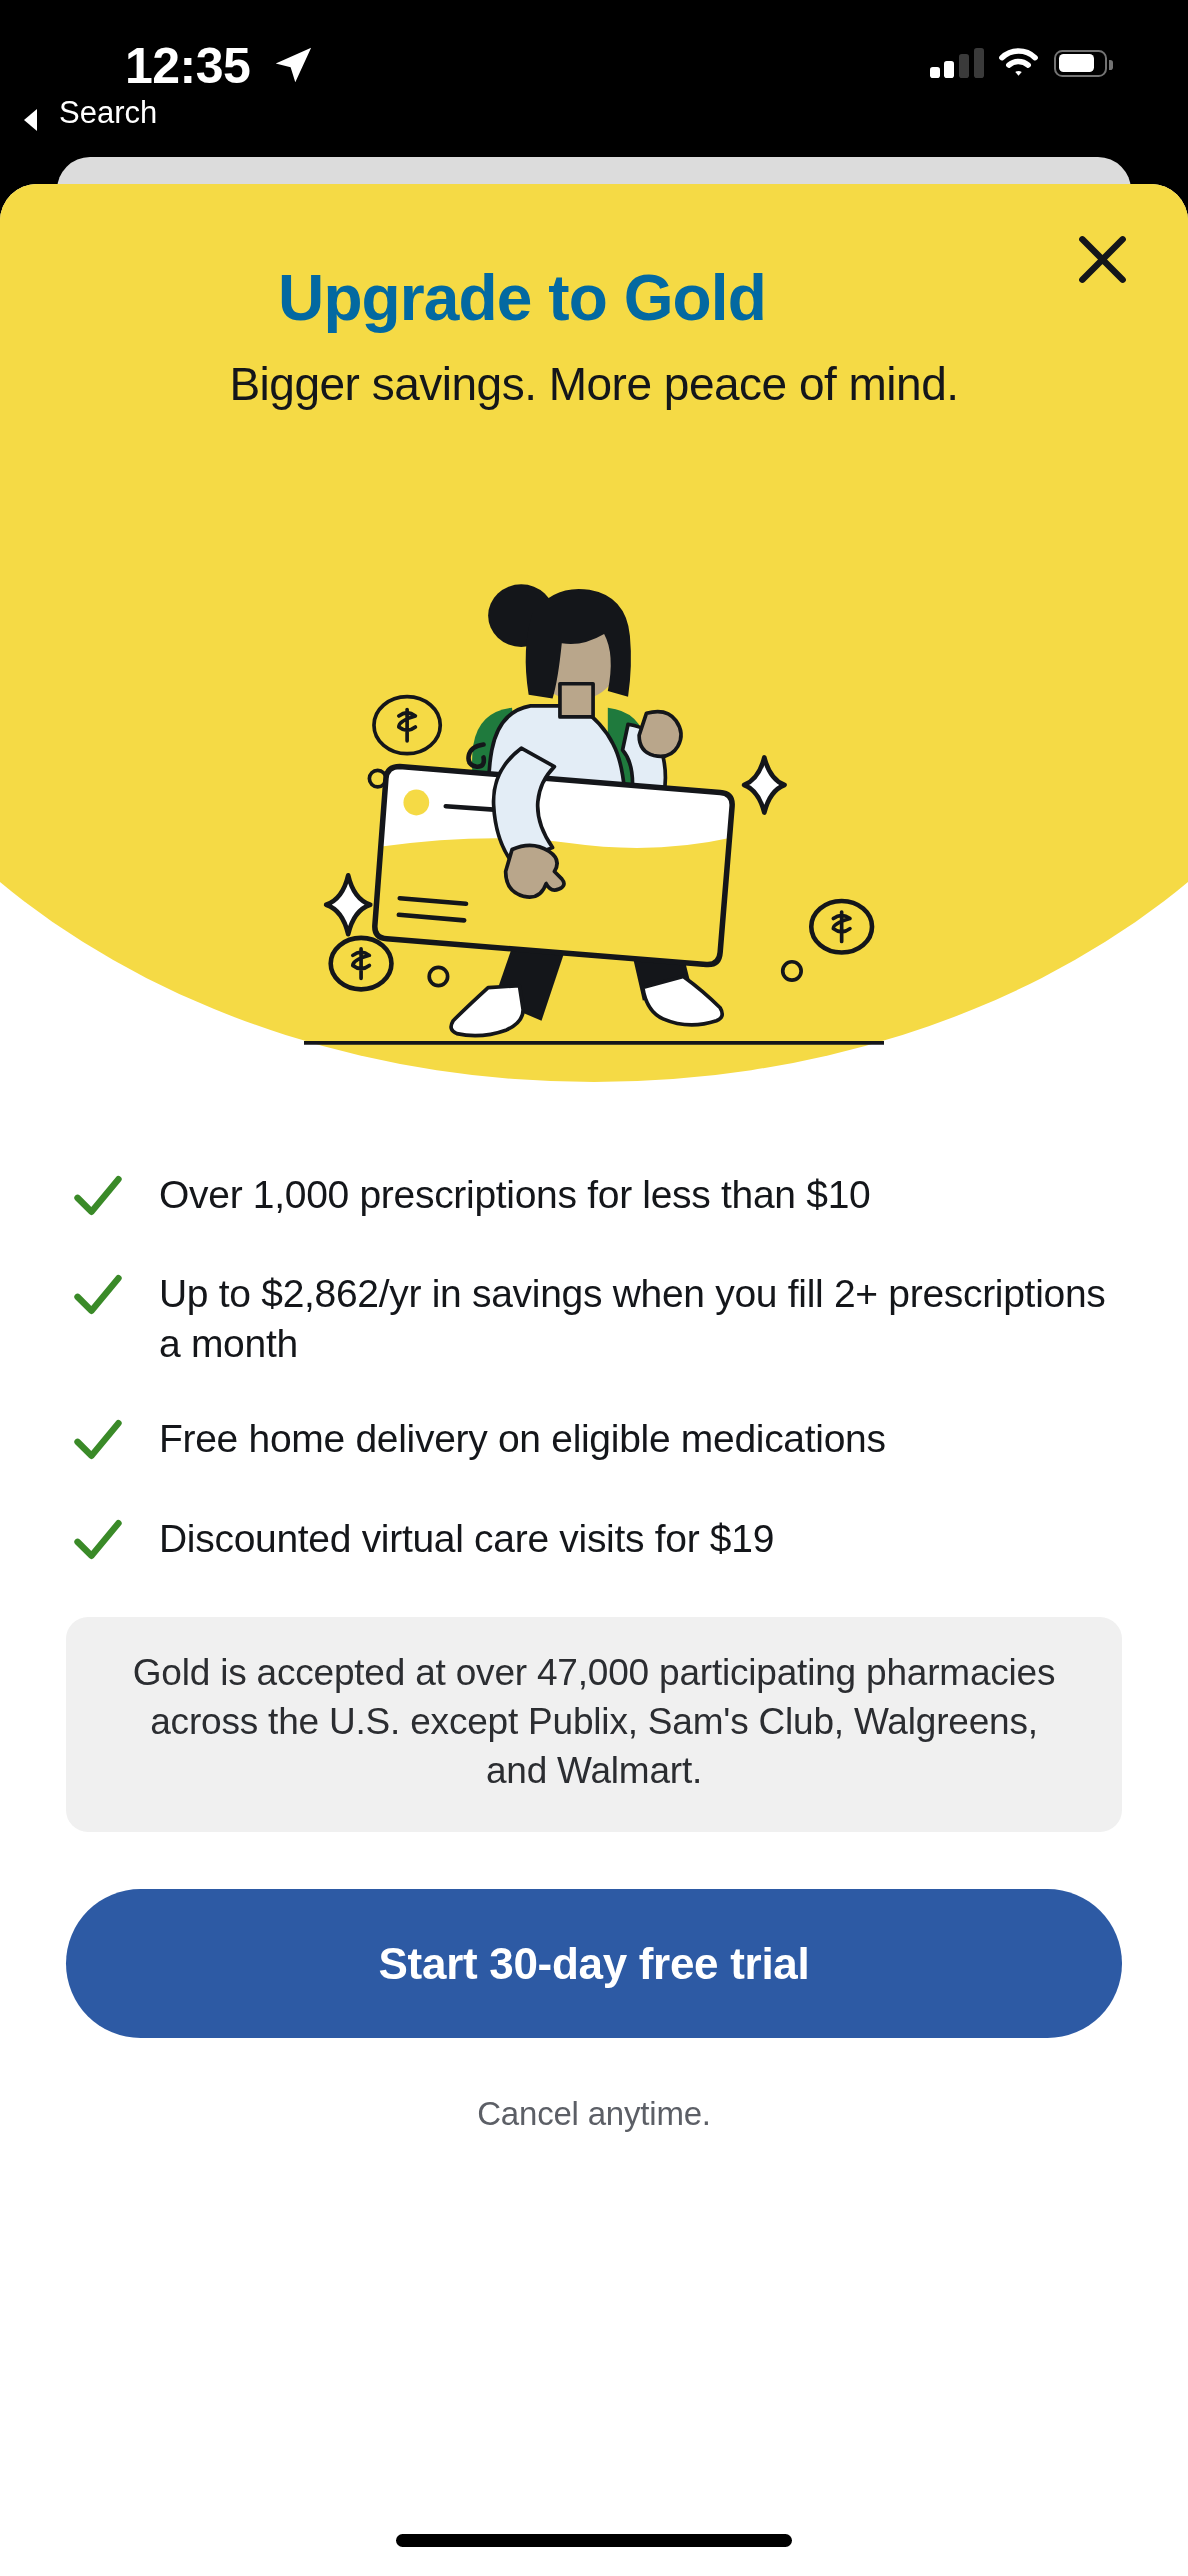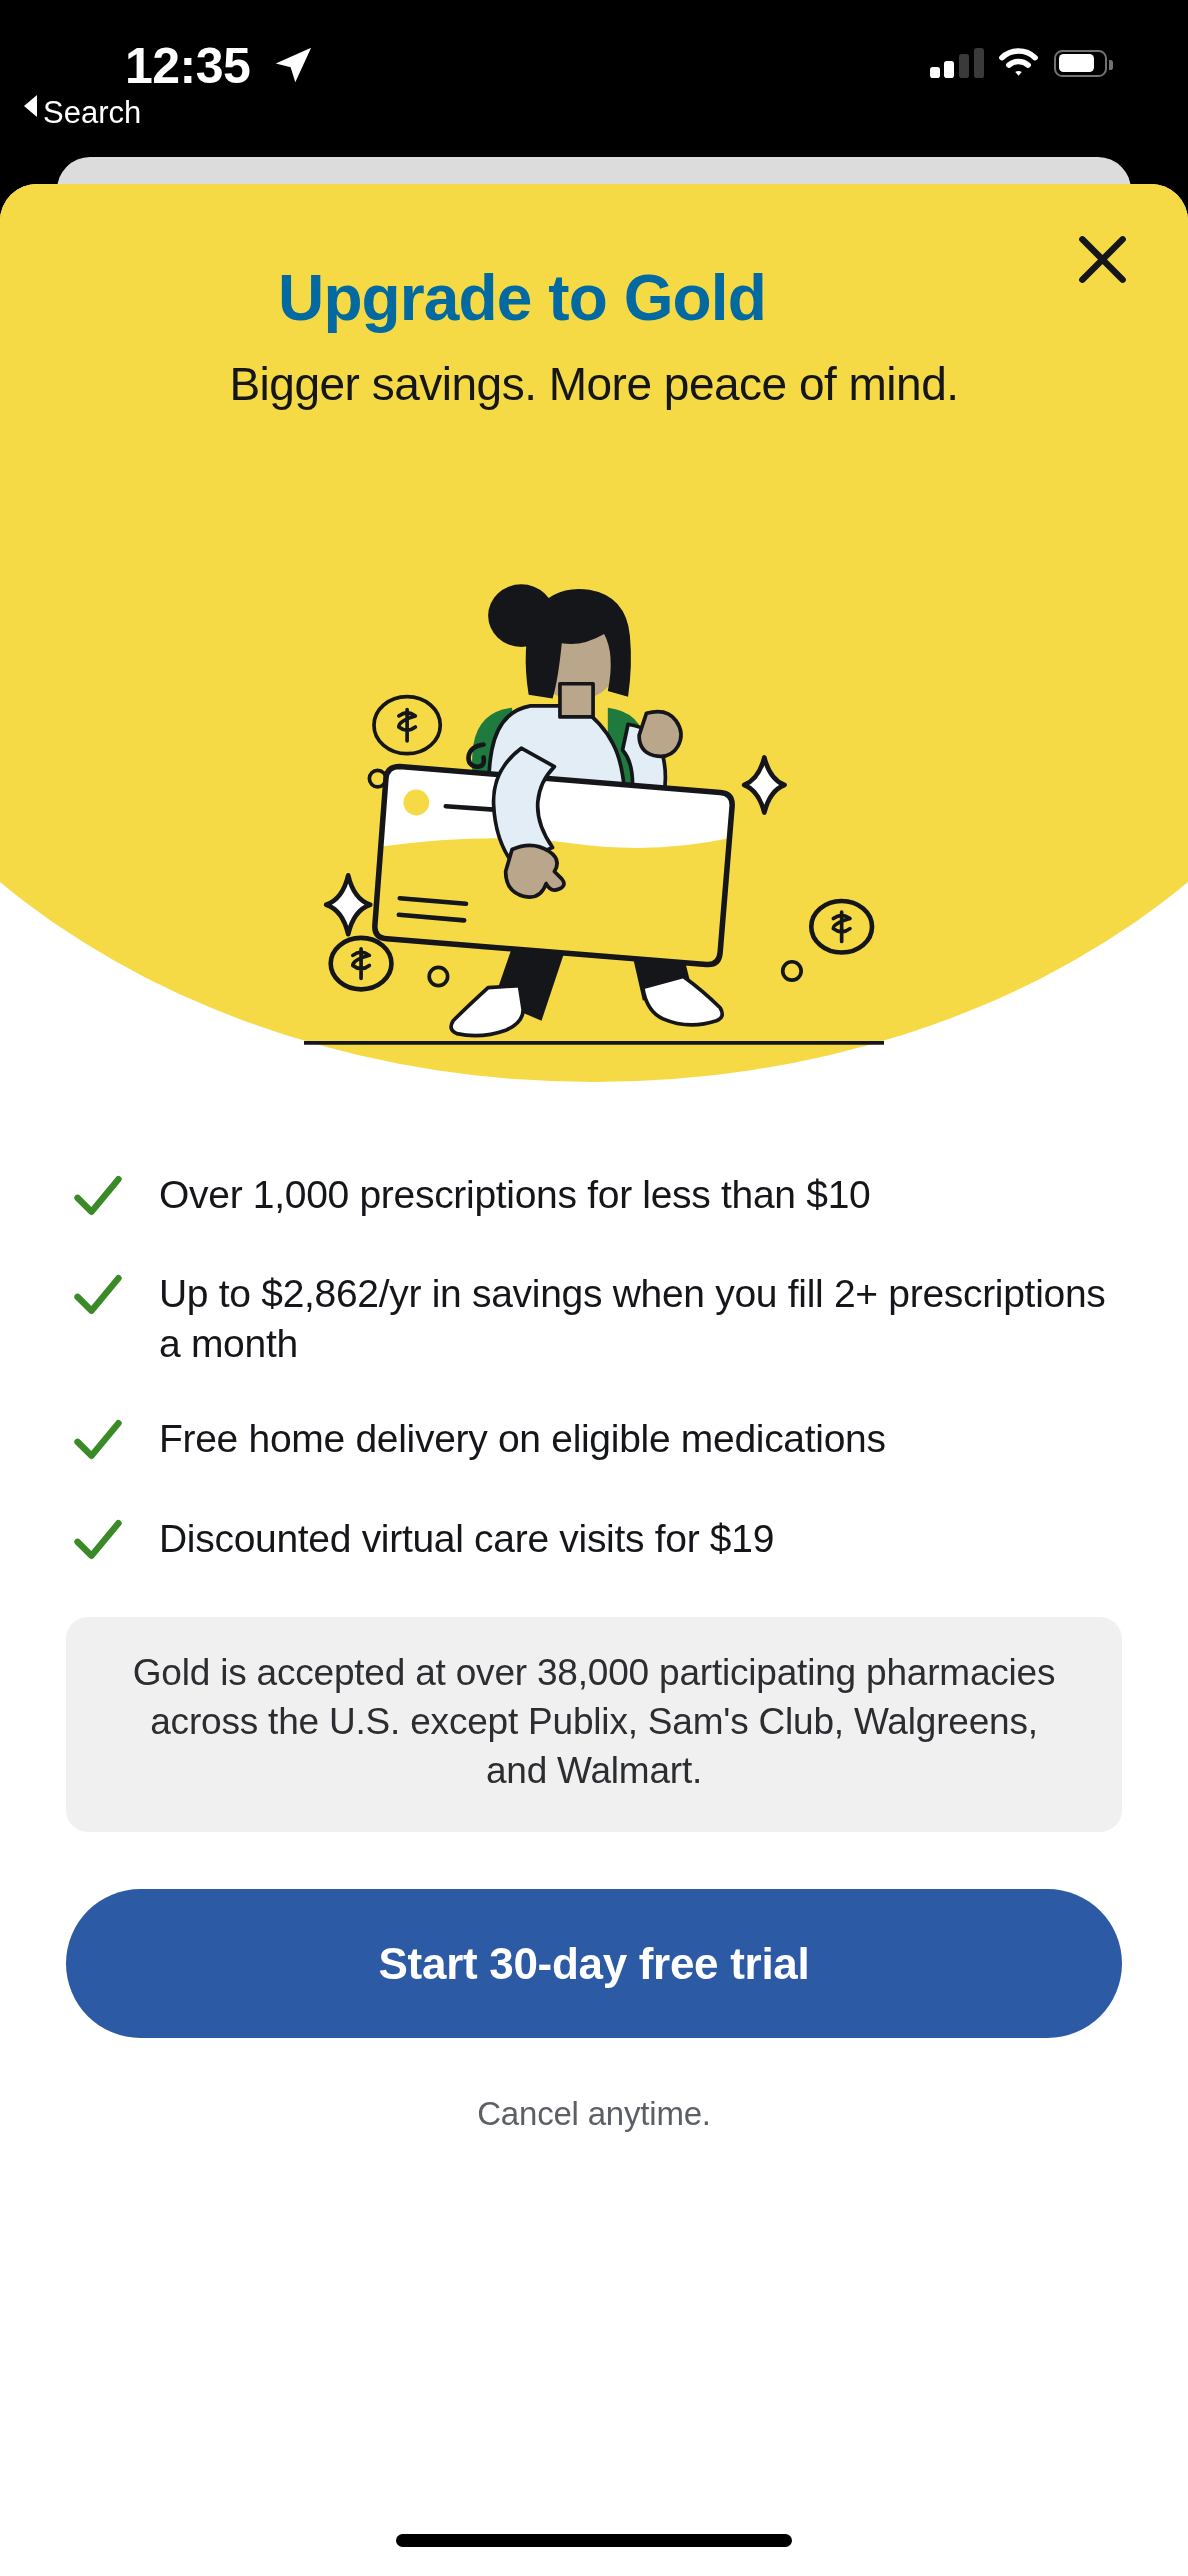--- a/index.html
+++ b/index.html
@@ -24,21 +24,21 @@
   .bars { display:flex; align-items:flex-end; gap:4.6px; height:30px; }
   .bars i { display:block; width:10px; border-radius:2.8px; background:#fff; }
   .bars i.dim { background:#3a3a3a; }
   .b1 { height:11px; } .b2 { height:17.5px; } .b3 { height:24px; } .b4 { height:30px; }
   .batt { position:relative; width:53px; height:27px; border:2.8px solid rgba(255,255,255,.45); border-radius:8.3px; }
   .batt::after { content:""; position:absolute; right:-8.3px; top:8.3px; width:4.6px; height:10px; background:rgba(255,255,255,.45); border-radius:0 2.8px 2.8px 0; }
   .batt i { position:absolute; left:2.8px; top:2.8px; bottom:2.8px; width:72%; background:#fff; border-radius:4.6px; }
 
   #back-link {
     position:absolute; left:24px; top:95px;
-    display:flex; align-items:flex-start; gap:6px;
+    display:flex; align-items:flex-end; gap:22px;
     font-size:31px; color:#fff; font-weight:400;
   }
   #back-arrow { width:0;height:0;border-top:11px solid transparent;border-bottom:11px solid transparent;border-right:13px solid #fff; }
 
   
   #backcard {
     position:absolute; left:57px; top:157px; width:1074px; height:129px;
     background:#dcdcdc; border-radius:33px 33px 0 0;
   }
 
@@ -277,21 +277,21 @@
           <span class="check">
             <svg width="52" height="52" viewBox="0 0 56 56">
               <path d="M6 30 L21 45 L50 10" stroke="#3A8A28" stroke-width="7" fill="none" stroke-linecap="round" stroke-linejoin="round"></path>
             </svg>
           </span>
           <span class="feat-txt">Discounted virtual care visits for $19</span>
         </div>
 
       </div>
 
-      <div id="notice">Gold is accepted at over 38,000 participating pharmacies across the U.S. except Publix, Sam's Club, Walgreens, and Walmart.</div>
+      <div id="notice">Gold is accepted at over 47,000 participating pharmacies across the U.S. except Publix, Sam's Club, Walgreens, and Walmart.</div>
 
       <button id="cta">Start 30-day free trial</button>
 
       <div id="cancel">Cancel anytime.</div>
 
     </div>
 
     <div id="home-ind"></div>
 
   </div>

